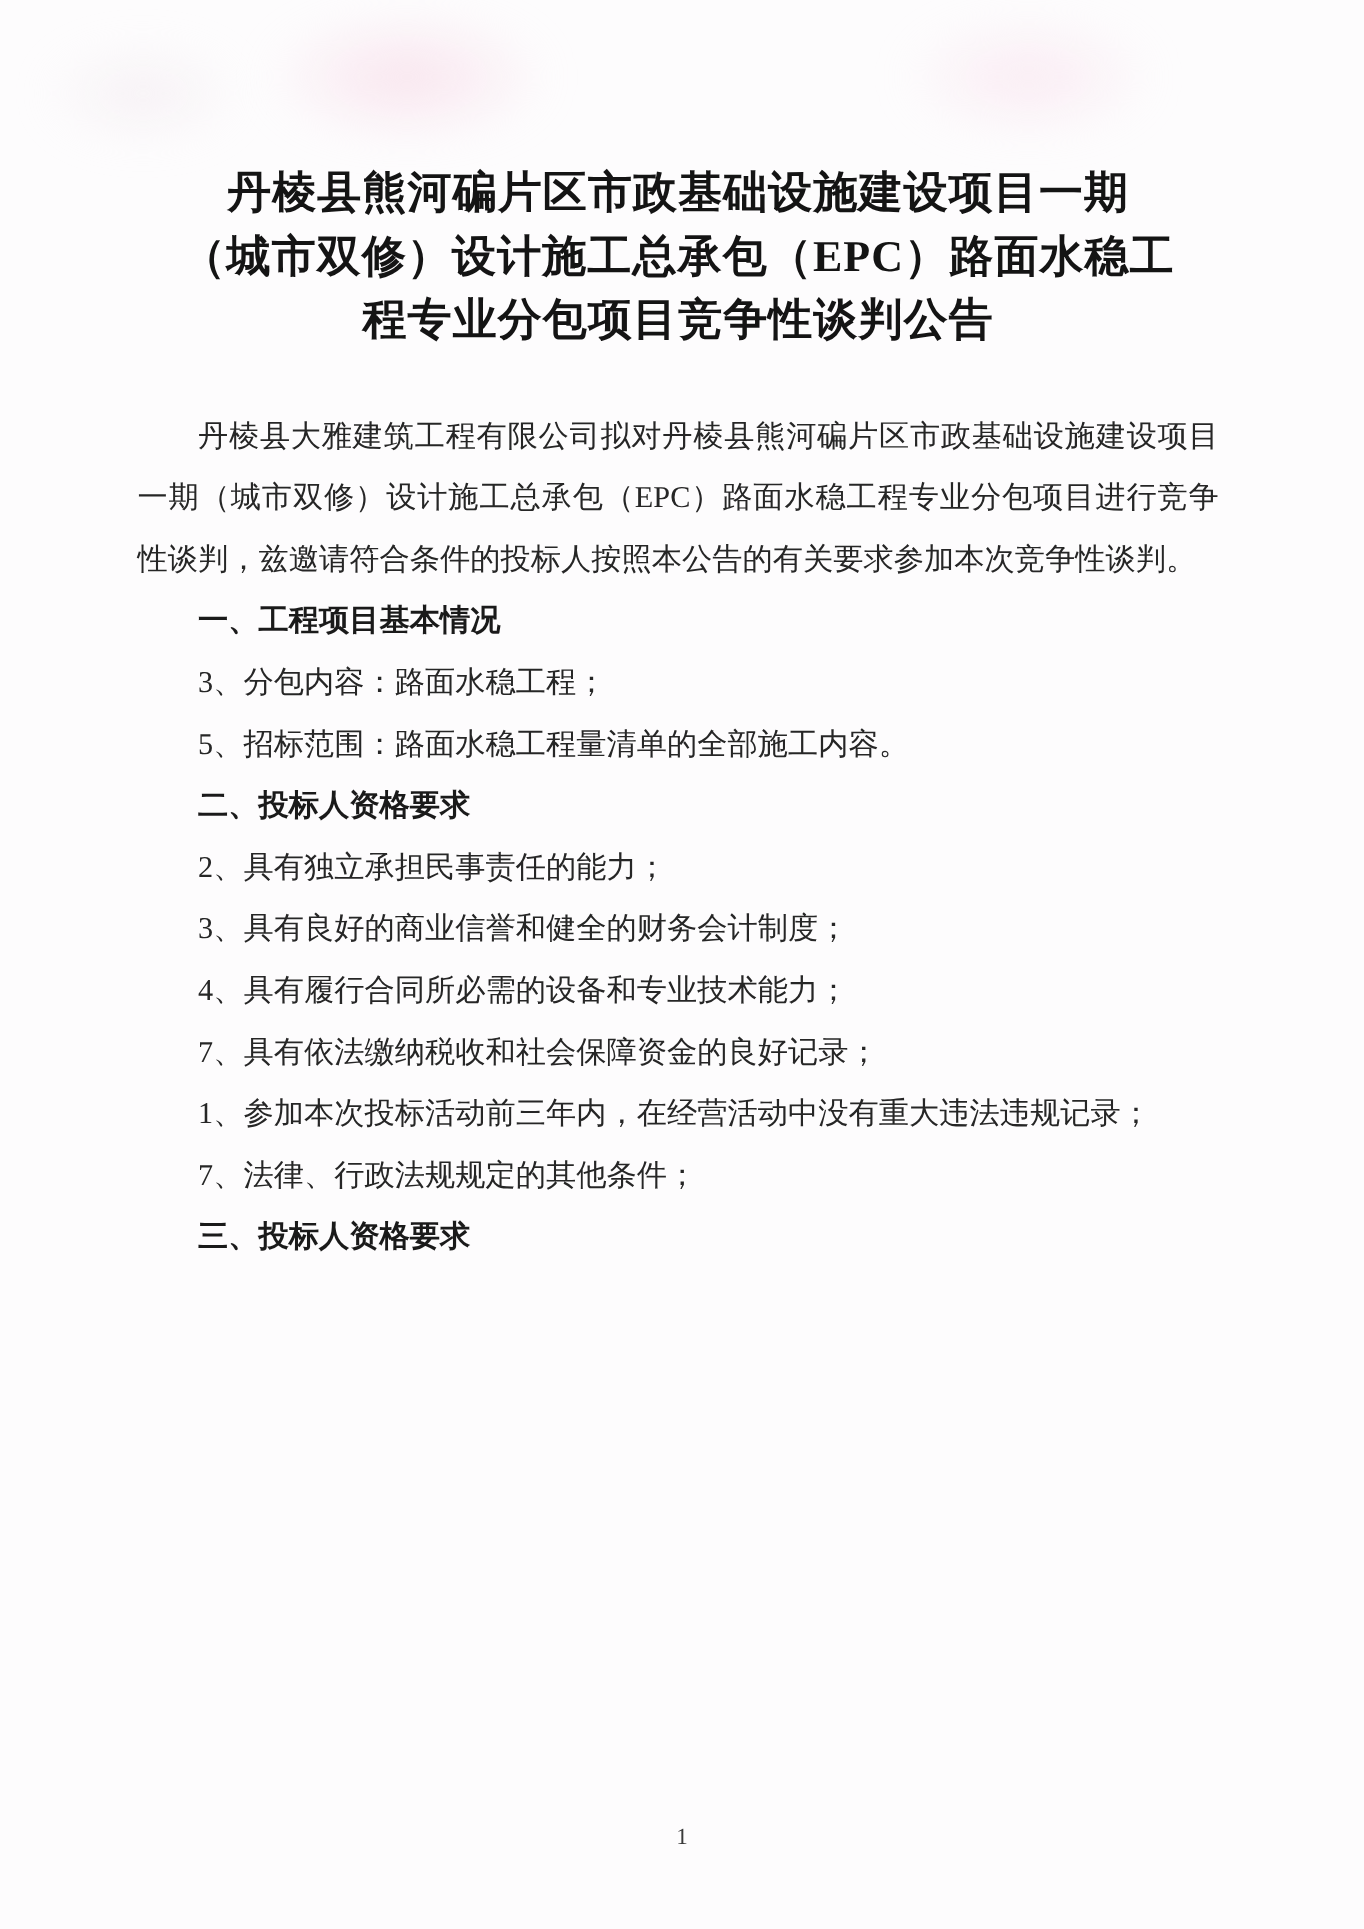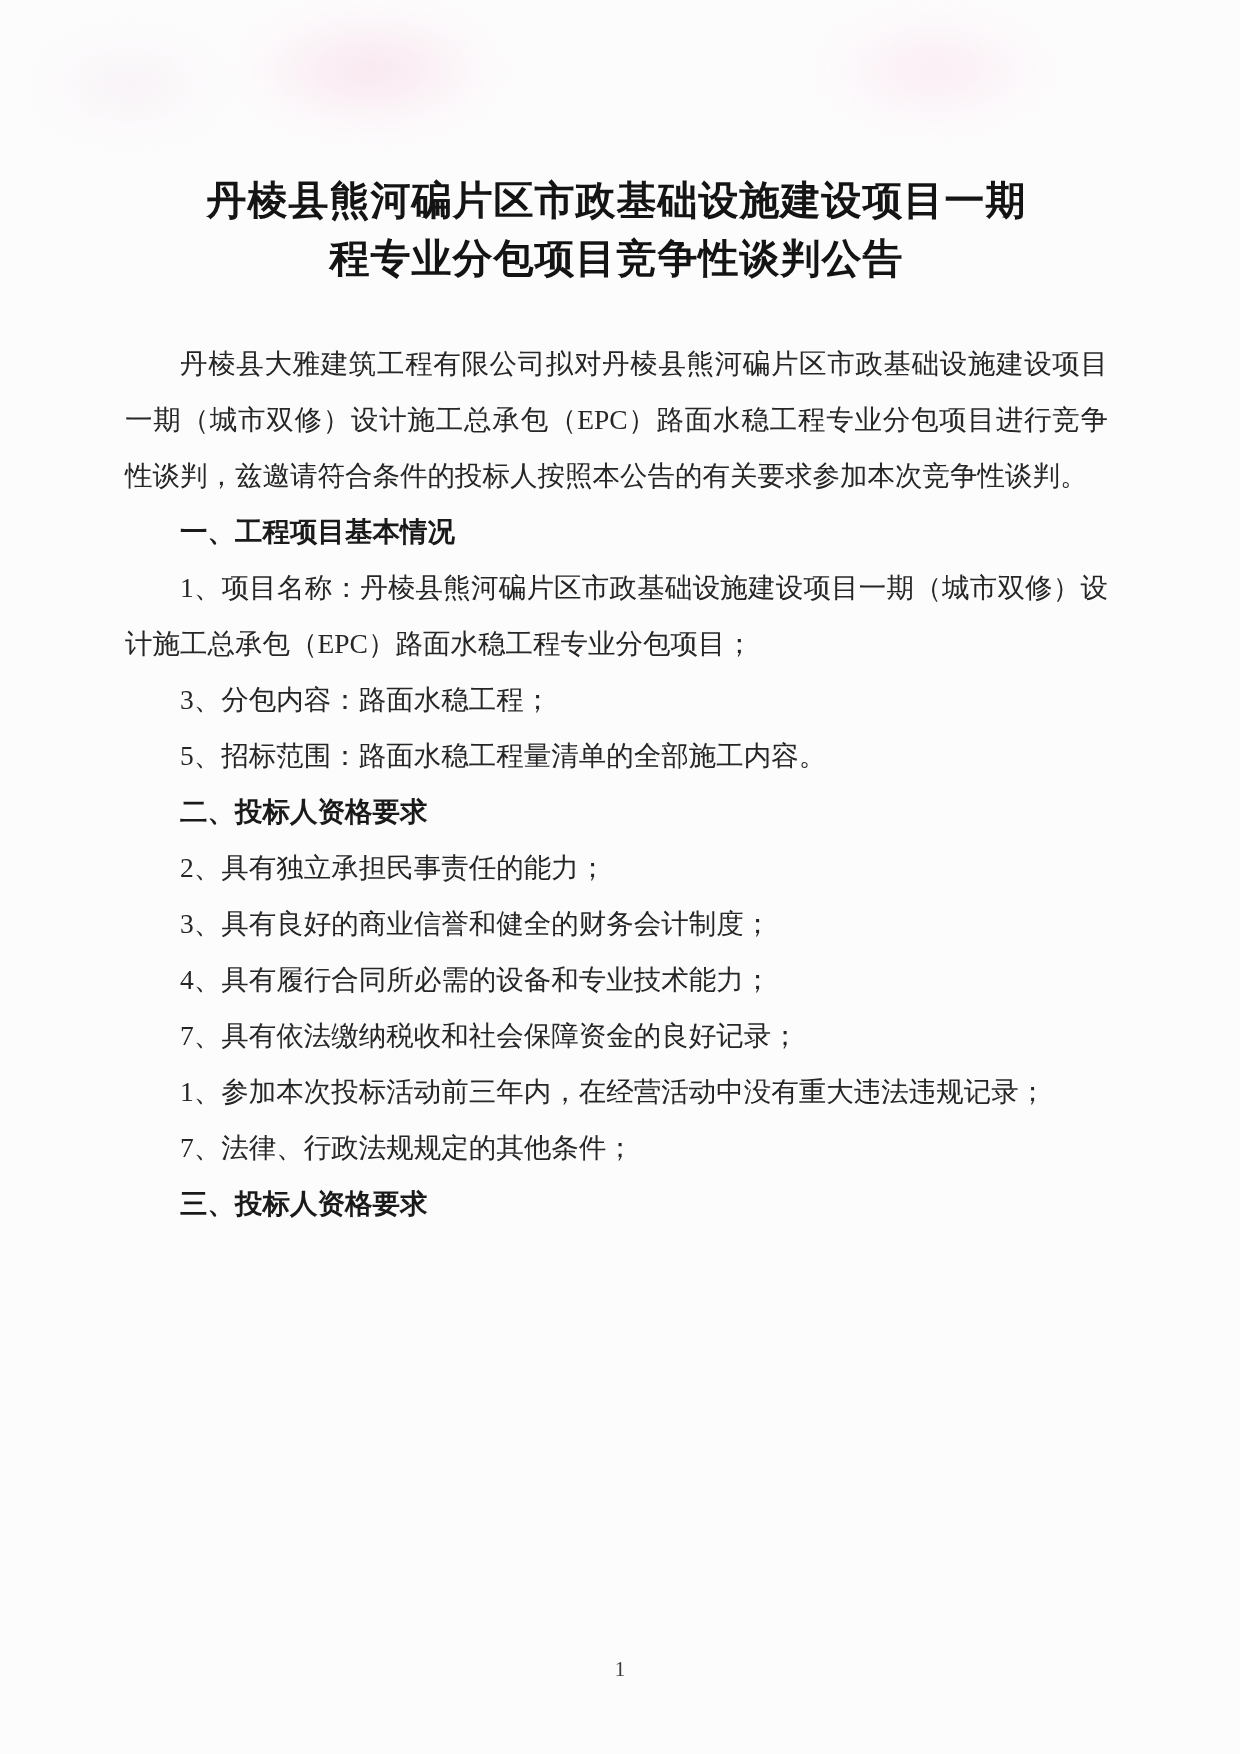--- a/index.html
+++ b/index.html
@@ -24,21 +24,20 @@
   .artifact.a2 { left: 820px; top: 15px; width: 230px; height: 110px;
     background: radial-gradient(closest-side, rgba(249,230,240,.8), rgba(249,230,240,0)); }
   .artifact.a3 { left: 40px; top: 40px; width: 180px; height: 90px;
     background: radial-gradient(closest-side, rgba(244,238,242,.8), rgba(244,238,242,0)); }
 
   .content {
     position: absolute;
     left: 125px;
     right: 132px;
     top: 146px;
-    margin-top: 26px;
   }
   .doc-title {
     text-align: center;
     font-weight: bold;
     font-size: 40px;
     line-height: 58px;
     letter-spacing: 1px;
     color: #141414;
   }
   .doc-body {
@@ -70,29 +69,29 @@
 
 <div class="sheet">
   <div class="artifact a1"></div>
   <div class="artifact a2"></div>
   <div class="artifact a3"></div>
 
   <div class="content">
 
     <div class="doc-title">
       <div>丹棱县熊河碥片区市政基础设施建设项目一期</div>
+      <div>（城市双修）设计施工总承包（EPC）路面水稳工</div>
       <div>程专业分包项目竞争性谈判公告</div>
     </div>
 
     <div class="doc-body">
 
       <p><span>丹棱县大雅建筑工程有限公司拟对</span><span class="u">丹棱县熊河碥片区市政基础设施建设项目一期（城市双修）设计施工总承包（EPC）路面水稳工程专业分包项目</span><span>进行竞争性谈判，兹邀请符合条件的投标人按照本公告的有关要求参加本次竞争性谈判。</span></p>
 
       <p class="heading">一、工程项目基本情况</p>
-      <p>1、项目名称：丹棱县熊河碥片区市政基础设施建设项目一期（城市双修）设计施工总承包（EPC）路面水稳工程专业分包项目；</p>
       <p>3、分包内容：路面水稳工程；</p>
       <p>5、招标范围：路面水稳工程量清单的全部施工内容。</p>
 
       <p class="heading">二、投标人资格要求</p>
       <p>2、具有独立承担民事责任的能力；</p>
       <p>3、具有良好的商业信誉和健全的财务会计制度；</p>
       <p>4、具有履行合同所必需的设备和专业技术能力；</p>
       <p>7、具有依法缴纳税收和社会保障资金的良好记录；</p>
       <p>1、参加本次投标活动前三年内，在经营活动中没有重大违法违规记录；</p>
       <p>7、法律、行政法规规定的其他条件；</p>

